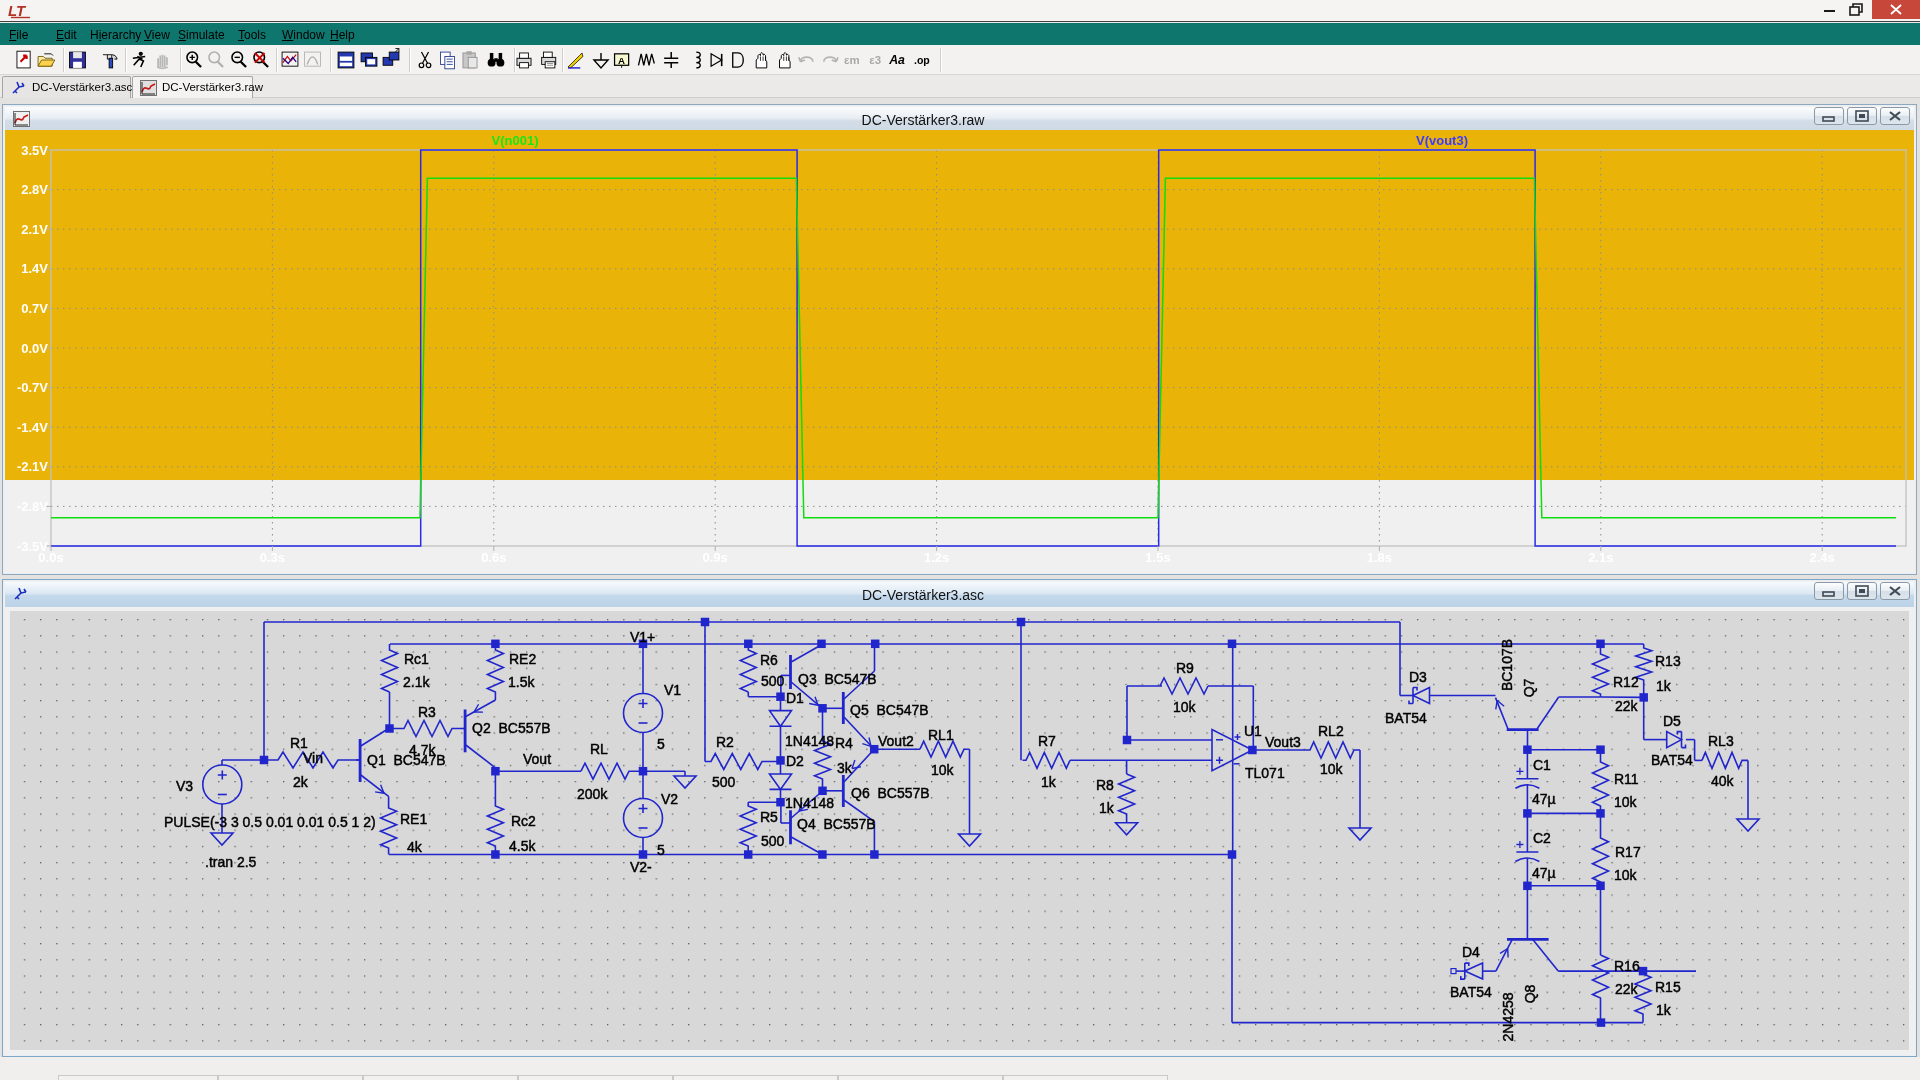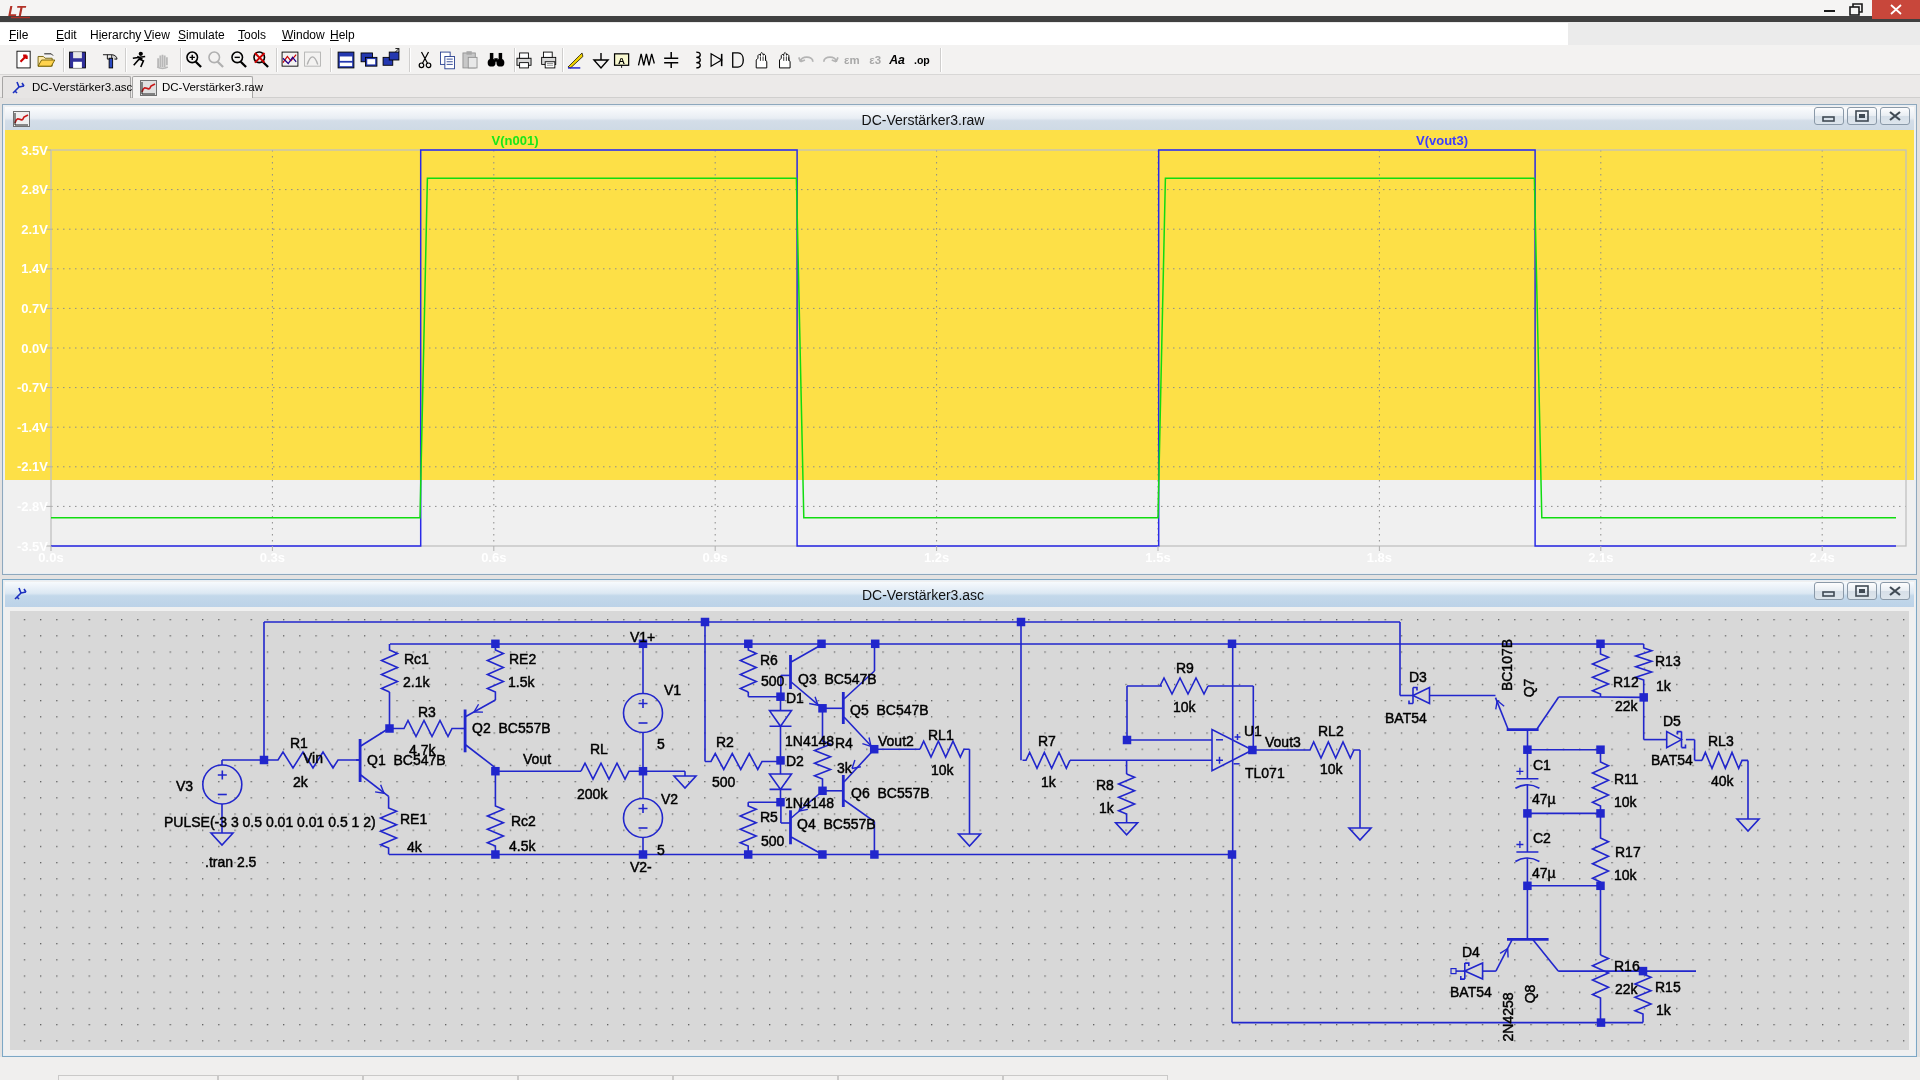--- a/index.html
+++ b/index.html
@@ -1,21 +1,21 @@
 <!DOCTYPE html>
 <html><head><meta charset="utf-8">
 <style>
 *{margin:0;padding:0;box-sizing:border-box}
 html,body{width:1920px;height:1080px;overflow:hidden;background:#ececec;
  font-family:"Liberation Sans",sans-serif;}
 .abs{position:absolute}
 #app{position:relative;width:1920px;height:1080px;background:#ebebeb}
-#titlebar{position:absolute;left:0;top:0;width:1920px;height:22px;background:#f5f4f3;border-bottom:6px solid #404040}
+#titlebar{position:absolute;left:0;top:0;width:1920px;height:22px;background:#f5f4f3;border-bottom:1px solid #404040}
 #title-text{position:absolute;top:3px;left:0;width:1920px;text-align:center;font-size:15px;color:#1a1a1a}
-#menubar{position:absolute;left:0;top:23px;width:1568px;height:22px;background:#ffffff}
+#menubar{position:absolute;left:0;top:23px;width:1920px;height:22px;background:#0f766e}
 .mi{position:absolute;top:5px;font-size:12px;color:#000;white-space:nowrap}
 .mi u{text-decoration:underline}
 #toolbar{position:absolute;left:0;top:45px;width:1920px;height:30px;background:#f3f2f1;border-bottom:1px solid #d8d7d6}
 .sep{position:absolute;top:3px;width:2px;height:24px;border-left:1px solid #cfcecd;border-right:1px solid #ffffff}
 #tabbar{position:absolute;left:0;top:75px;width:1920px;height:23px;background:#eceae9;border-bottom:1px solid #d0cfce}
 .tab{position:absolute;top:1px;height:22px;border:1px solid #a6a5a4;border-bottom:none;border-radius:2px 2px 0 0;font-size:12px;color:#000;white-space:nowrap}
 #mdi{position:absolute;left:0;top:98px;width:1920px;height:959px;background:#e4e2e1}
 .cw{position:absolute;border:1px solid #8ea8bd;background:#f0f0f0;box-shadow:inset 0 0 0 1px #e8eef4}
 .ctitle{position:absolute;left:2px;top:2px;right:2px;height:25px;
  background:linear-gradient(#fbfcfd,#e8edf3 45%,#d3dde8 55%,#cdd9e5)}
@@ -241,21 +241,21 @@
               <rect x="8" y="9" width="11" height="4" fill="none" stroke="#404a54" stroke-width="1.6"></rect>
             </svg></div>
 <div class="cb" style="left:1842px"><svg width="28" height="16" viewBox="0 0 28 16">
               <rect x="8" y="3" width="12" height="10" fill="none" stroke="#404a54" stroke-width="1.6"></rect>
               <rect x="11" y="6" width="6" height="4" fill="#404a54"></rect>
             </svg></div>
 <div class="cb" style="left:1875px"><svg width="28" height="16" viewBox="0 0 28 16">
               <path d="M9 4 L19 12 M19 4 L9 12" stroke="#404a54" stroke-width="2.2"></path>
             </svg></div>
 </div>
-        <div class="abs" style="left:2px;top:25px;width:1909px;height:350px;background:#fde047"><svg width="1909" height="442" viewBox="0 0 1909 442">
+        <div class="abs" style="left:2px;top:25px;width:1909px;height:350px;background:#eab308"><svg width="1909" height="442" viewBox="0 0 1909 442">
             <line x1="267.4" y1="20" x2="267.4" y2="416" stroke="#8c8c8c" stroke-dasharray="1.5 4.5"></line>
             <line x1="488.8" y1="20" x2="488.8" y2="416" stroke="#8c8c8c" stroke-dasharray="1.5 4.5"></line>
             <line x1="710.2" y1="20" x2="710.2" y2="416" stroke="#8c8c8c" stroke-dasharray="1.5 4.5"></line>
             <line x1="931.6" y1="20" x2="931.6" y2="416" stroke="#8c8c8c" stroke-dasharray="1.5 4.5"></line>
             <line x1="1153.0" y1="20" x2="1153.0" y2="416" stroke="#8c8c8c" stroke-dasharray="1.5 4.5"></line>
             <line x1="1374.4" y1="20" x2="1374.4" y2="416" stroke="#8c8c8c" stroke-dasharray="1.5 4.5"></line>
             <line x1="1595.8" y1="20" x2="1595.8" y2="416" stroke="#8c8c8c" stroke-dasharray="1.5 4.5"></line>
             <line x1="1817.2" y1="20" x2="1817.2" y2="416" stroke="#8c8c8c" stroke-dasharray="1.5 4.5"></line>
             <line x1="46" y1="59.6" x2="1901" y2="59.6" stroke="#8c8c8c" stroke-dasharray="1.5 4.5"></line>
             <line x1="46" y1="99.2" x2="1901" y2="99.2" stroke="#8c8c8c" stroke-dasharray="1.5 4.5"></line>

